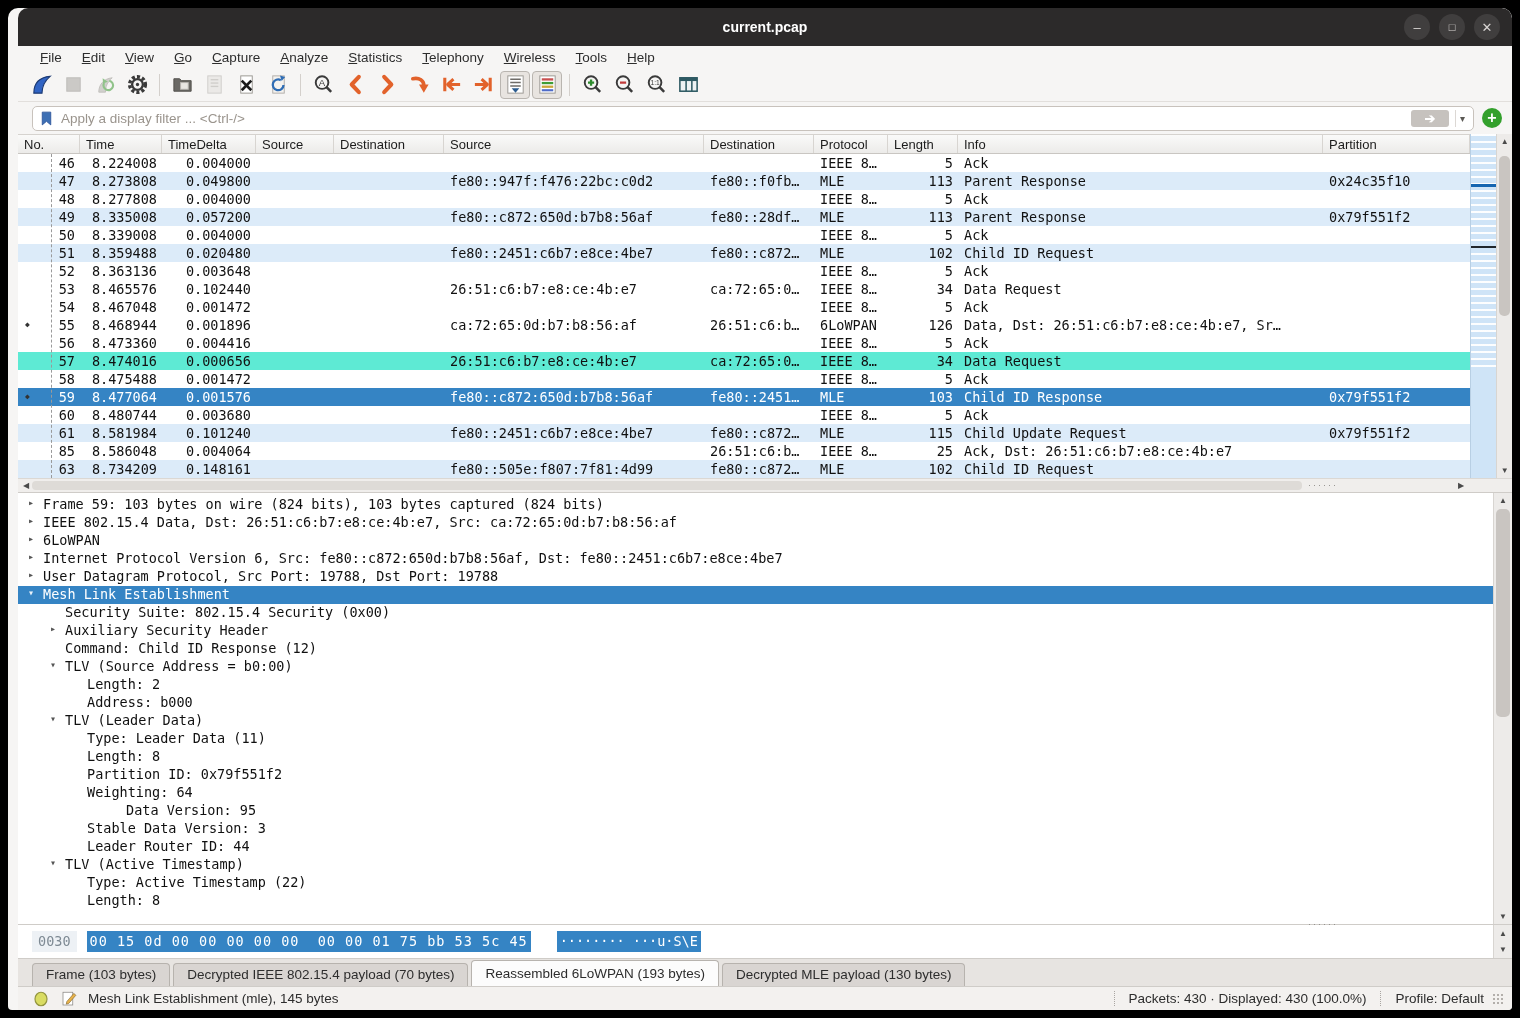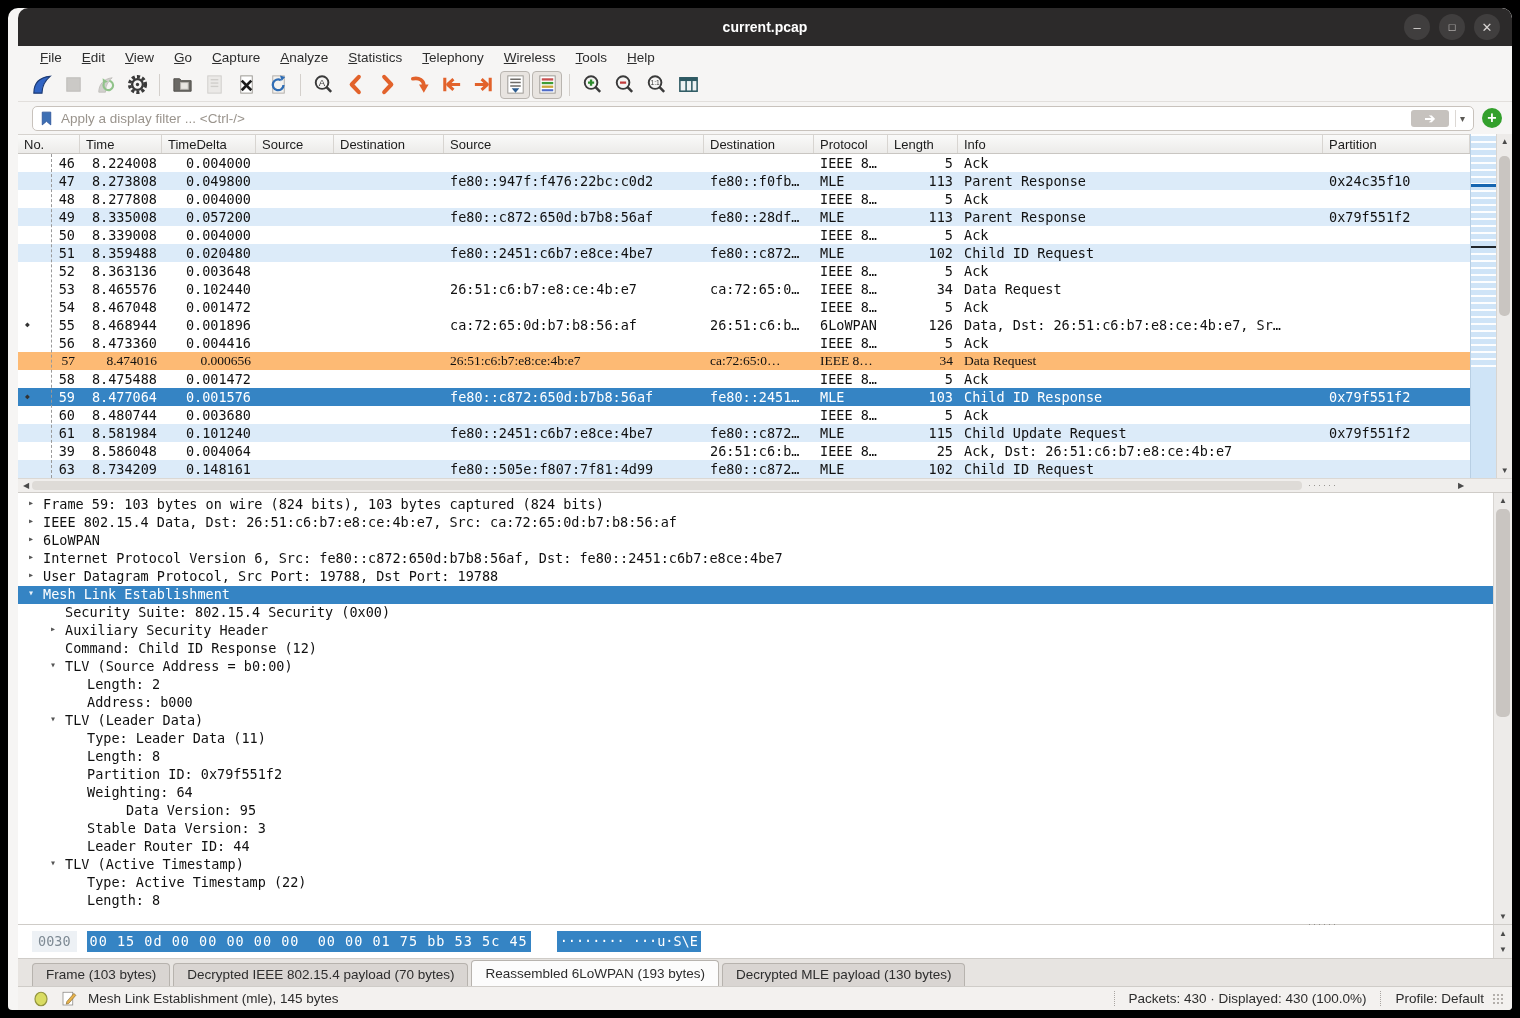--- a/index.html
+++ b/index.html
@@ -445,21 +445,21 @@
               <div class="td r" style="width: 94px;">0.004416</div>
               <div class="td l" style="width: 78px;"></div>
               <div class="td l" style="width: 110px;"></div>
               <div class="td l" style="width: 260px;"></div>
               <div class="td l" style="width: 110px;"></div>
               <div class="td l" style="width: 74px;">IEEE 8…</div>
               <div class="td r" style="width: 70px;">5</div>
               <div class="td l" style="width: 365px;">Ack</div>
               <div class="td l" style="width: 147px;"></div>
             </div>
-            <div class="tr" style="background: #fdba74; font-family: Liberation Serif, serif;">
+            <div class="tr" style="background: #5eead4;">
               <div class="td r" style="width: 62px;">57</div>
               <div class="td r" style="width: 82px;">8.474016</div>
               <div class="td r" style="width: 94px;">0.000656</div>
               <div class="td l" style="width: 78px;"></div>
               <div class="td l" style="width: 110px;"></div>
               <div class="td l" style="width: 260px;">26:51:c6:b7:e8:ce:4b:e7</div>
               <div class="td l" style="width: 110px;">ca:72:65:0…</div>
               <div class="td l" style="width: 74px;">IEEE 8…</div>
               <div class="td r" style="width: 70px;">34</div>
               <div class="td l" style="width: 365px;">Data Request</div>
@@ -511,21 +511,21 @@
               <div class="td l" style="width: 78px;"></div>
               <div class="td l" style="width: 110px;"></div>
               <div class="td l" style="width: 260px;">fe80::2451:c6b7:e8ce:4be7</div>
               <div class="td l" style="width: 110px;">fe80::c872…</div>
               <div class="td l" style="width: 74px;">MLE</div>
               <div class="td r" style="width: 70px;">115</div>
               <div class="td l" style="width: 365px;">Child Update Request</div>
               <div class="td l" style="width: 147px;">0x79f551f2</div>
             </div>
             <div class="tr" style="background: rgb(255, 255, 255);">
-              <div class="td r" style="width: 62px;">39</div>
+              <div class="td r" style="width: 62px;">85</div>
               <div class="td r" style="width: 82px;">8.586048</div>
               <div class="td r" style="width: 94px;">0.004064</div>
               <div class="td l" style="width: 78px;"></div>
               <div class="td l" style="width: 110px;"></div>
               <div class="td l" style="width: 260px;"></div>
               <div class="td l" style="width: 110px;">26:51:c6:b…</div>
               <div class="td l" style="width: 74px;">IEEE 8…</div>
               <div class="td r" style="width: 70px;">25</div>
               <div class="td l" style="width: 365px;">Ack, Dst: 26:51:c6:b7:e8:ce:4b:e7</div>
               <div class="td l" style="width: 147px;"></div>

